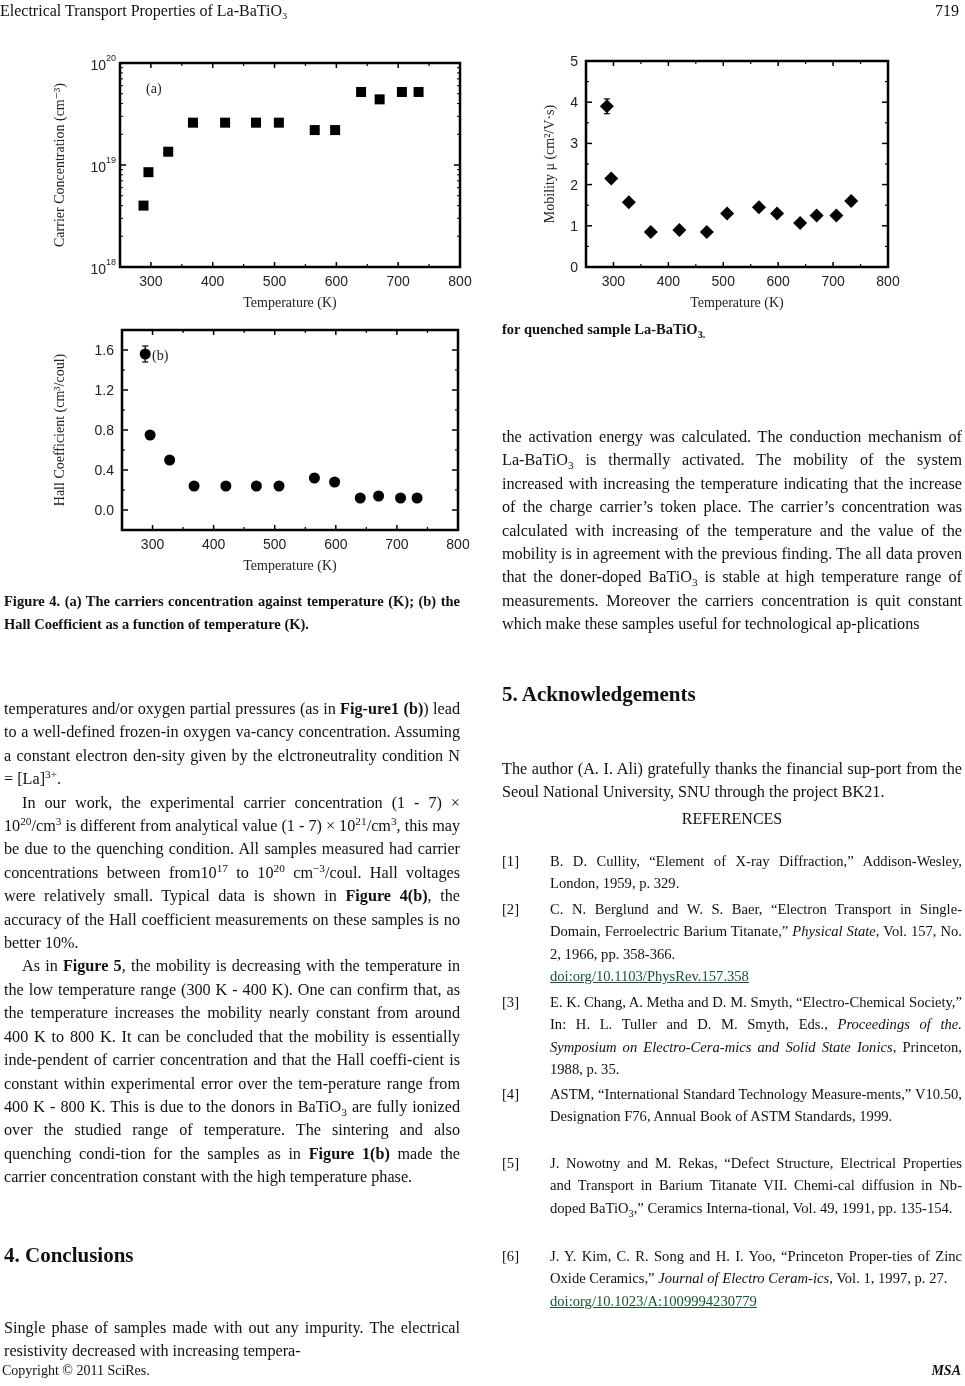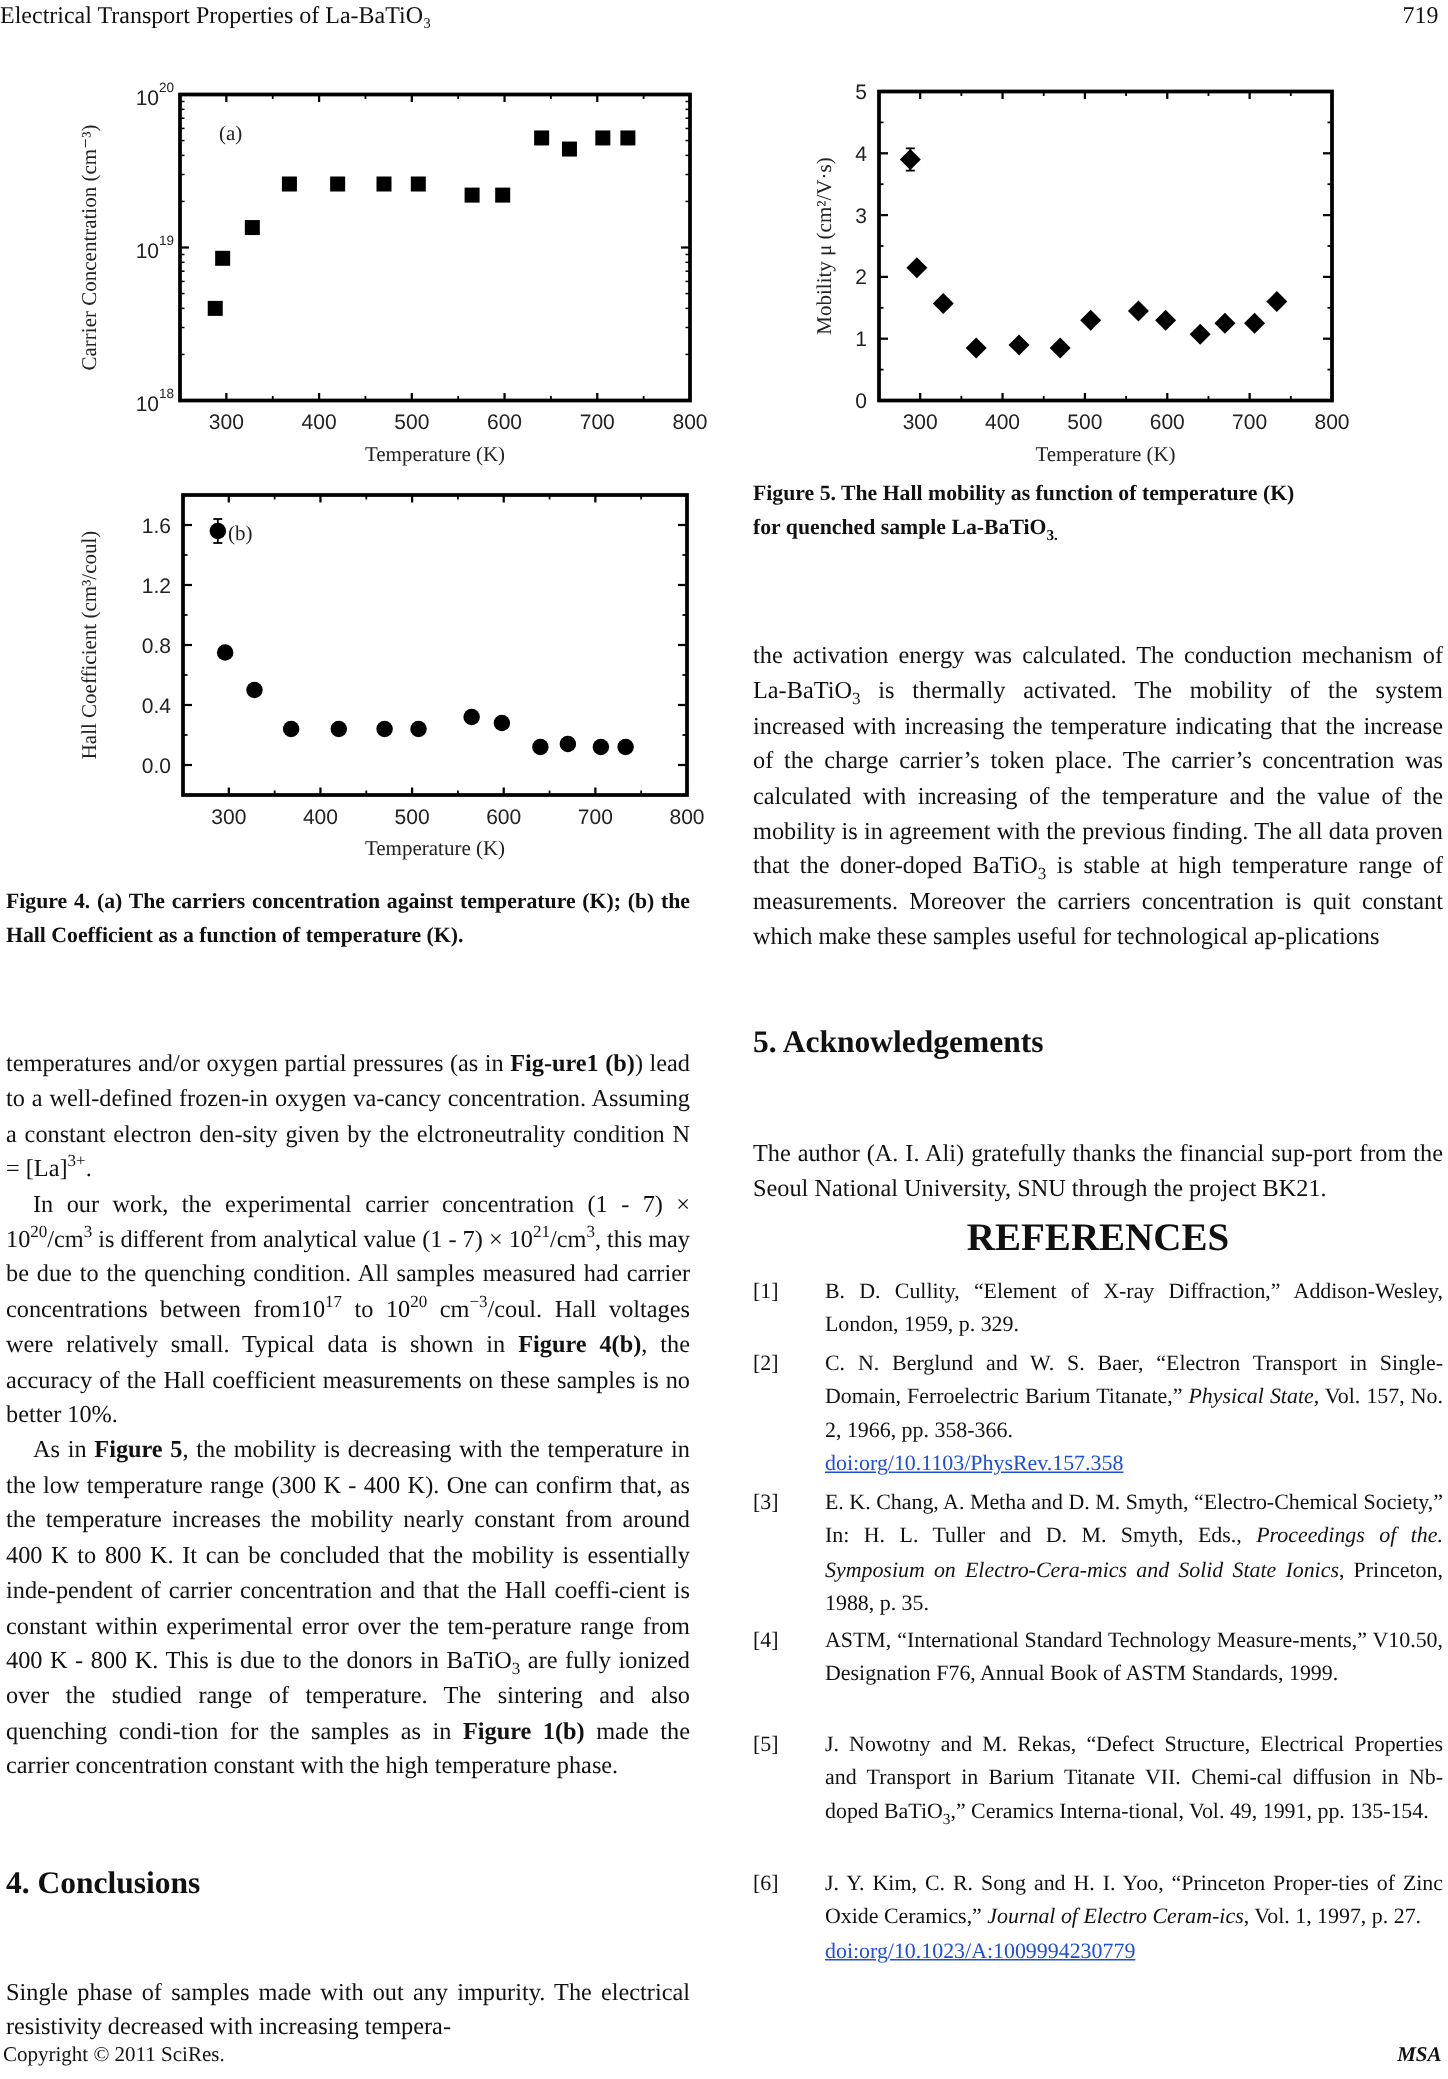--- a/index.html
+++ b/index.html
@@ -9,25 +9,25 @@
   .hdr .pnum{position:absolute;right:6px;top:0;}
   .plot{position:absolute;}
   .plot svg{display:block;overflow:visible;}
   .tick{font-family:"Liberation Sans","DejaVu Sans",sans-serif;font-size:14px;fill:#222;}
   .alabel{font-family:"Liberation Serif","DejaVu Serif",serif;font-size:14px;fill:#222;}
   .caption{position:absolute;font-weight:bold;font-size:14.5px;line-height:23px;text-align:justify;}
   .para{position:absolute;font-size:16.2px;line-height:23.4px;text-align:justify;margin-top:36px;}
   .para p{margin:0;text-align:justify;}
   .para p.ind{text-indent:18px;}
   .h2{position:absolute;font-weight:bold;font-size:21px;}
-  .refs-title{position:absolute;font-weight:bold;font-size:26px;text-align:center;}
+  .refs-title{position:absolute;font-weight:normal;font-size:16px;text-align:center;}
   .ref{position:absolute;font-size:14.6px;line-height:22.4px;display:flex;}
   .ref .num{width:48px;flex:none;}
   .ref .body{flex:1;text-align:justify;}
-  .link{color:#1d4ed8;text-decoration:underline;}
+  .link{color:#14532d;text-decoration:underline;}
   .footer{position:absolute;top:1370px;left:0;width:965px;font-size:14px;}
   .footer .l{position:absolute;left:2px;top:-7px;}
   .footer .r{position:absolute;right:4px;top:-7px;font-style:italic;font-weight:bold;}
   sub,sup{font-size:0.7em;line-height:0;}
 </style>
 </head>
 <body>
 
 <div class="hdr">
   <span class="title">Electrical Transport Properties of La-BaTiO₃</span>
@@ -282,21 +282,20 @@
       <polygon points="276.38545454545454,153.5 283.38545454545454,160.5 276.38545454545454,167.5 269.38545454545454,160.5" fill="#000"></polygon>
       <polygon points="291.21090909090907,139.07999999999998 298.21090909090907,146.07999999999998 291.21090909090907,153.07999999999998 284.21090909090907,146.07999999999998" fill="#000"></polygon>
     </svg>
 </div>
 
 <div class="caption" style="left:4px;top:590px;width:456px;">
   <span>Figure 4. (a) The carriers concentration against temperature (K); (b) the Hall Coefficient as a function of temperature (K).</span>
 </div>
 
 <div class="caption" style="left:502px;top:318px;width:460px;">
-  <div>Figure 5. The Hall mobility as function of temperature (K)</div>
   <div style="text-align:left;"><span>for quenched sample La-BaTiO</span><sub>3.</sub></div>
 </div>
 
 <div class="para" style="left:4px;top:662px;width:456px;">
   <p><span>temperatures and/or oxygen partial pressures (as in </span><b>Fig-ure1 (b)</b><span>) lead to a well-defined frozen-in oxygen va-cancy concentration. Assuming a constant electron den-sity given by the elctroneutrality condition N = [La]</span><sup>3+</sup><span>.</span></p>
   <p class="ind"><span>In our work, the experimental carrier concentration (1 - 7) × 10</span><sup>20</sup><span>/cm</span><sup>3</sup><span> is different from analytical value (1 - 7) × 10</span><sup>21</sup><span>/cm</span><sup>3</sup><span>, this may be due to the quenching condition. All samples measured had carrier concentrations between from10</span><sup>17</sup><span> to 10</span><sup>20</sup><span> cm</span><sup>−3</sup><span>/coul. Hall voltages were relatively small. Typical data is shown in </span><b>Figure 4(b)</b><span>, the accuracy of the Hall coefficient measurements on these samples is no better 10%.</span></p>
   <p class="ind"><span>As in </span><b>Figure 5</b><span>, the mobility is decreasing with the temperature in the low temperature range (300 K - 400 K). One can confirm that, as the temperature increases the mobility nearly constant from around 400 K to 800 K. It can be concluded that the mobility is essentially inde-pendent of carrier concentration and that the Hall coeffi-cient is constant within experimental error over the tem-perature range from 400 K - 800 K. This is due to the donors in BaTiO</span><sub>3</sub><span> are fully ionized over the studied range of temperature. The sintering and also quenching condi-tion for the samples as in </span><b>Figure 1(b)</b><span> made the carrier concentration constant with the high temperature phase.</span></p>
 </div>
 
 <div class="h2" style="left:4px;top:1243px;">4. Conclusions</div>

